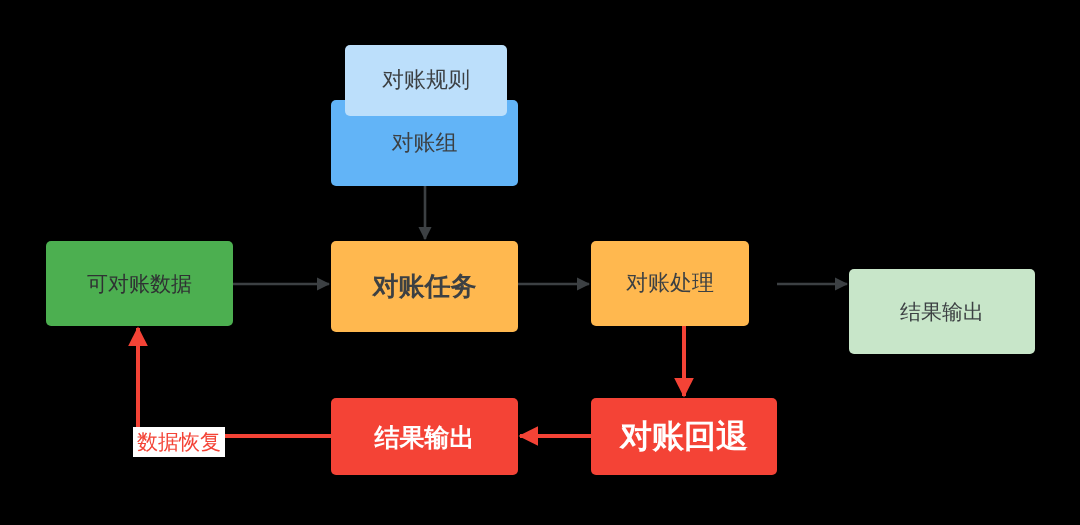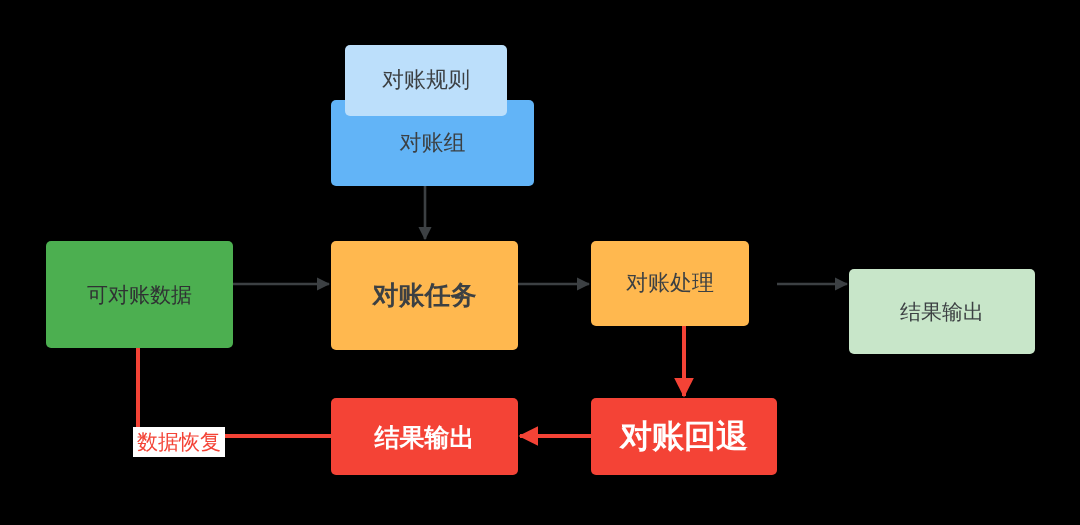--- a/index.html
+++ b/index.html
@@ -34,34 +34,34 @@
 
   
   .n-rule {
     left: 345px; top: 45px; width: 162px; height: 71px;
     background: #BCDFFB;
     color: #3C4043;
     font-size: 22px;
     z-index: 6;
   }
   .n-group {
-    left: 331px; top: 100px; width: 203px; height: 86px;
+    left: 331px; top: 100px; width: 187px; height: 86px;
     background: #62B4F7;
     color: #3C4043;
     font-size: 22px;
     z-index: 4;
   }
   .n-source {
-    left: 46px; top: 241px; width: 187px; height: 107px;
+    left: 46px; top: 241px; width: 187px; height: 85px;
     background: #4CAF50;
     color: #2F3133;
     font-size: 21px;
   }
   .n-task {
-    left: 331px; top: 241px; width: 187px; height: 109px;
+    left: 331px; top: 241px; width: 187px; height: 91px;
     background: #FFB84F;
     color: #3C4043;
     font-size: 26px;
     font-weight: bold;
   }
   .n-process {
     left: 591px; top: 241px; width: 158px; height: 85px;
     background: #FFB84F;
     color: #3C4043;
     font-size: 22px;

